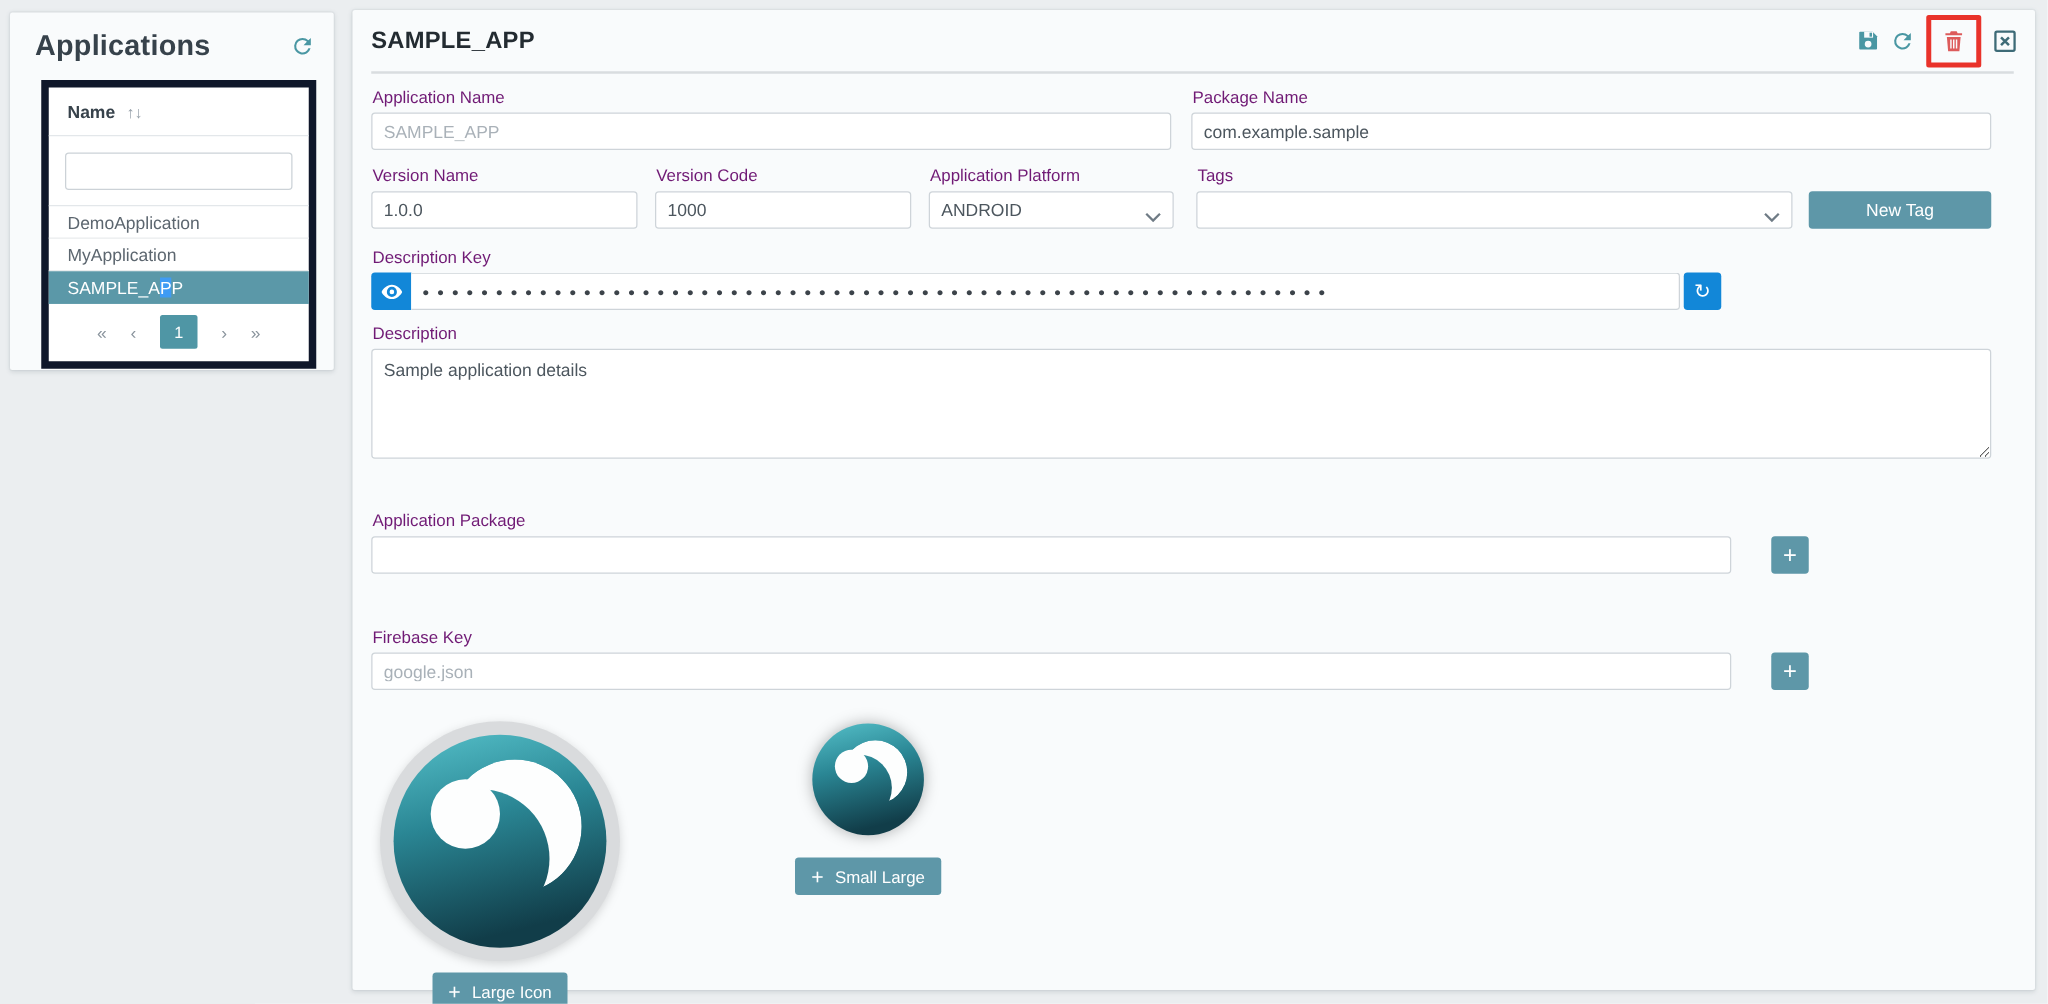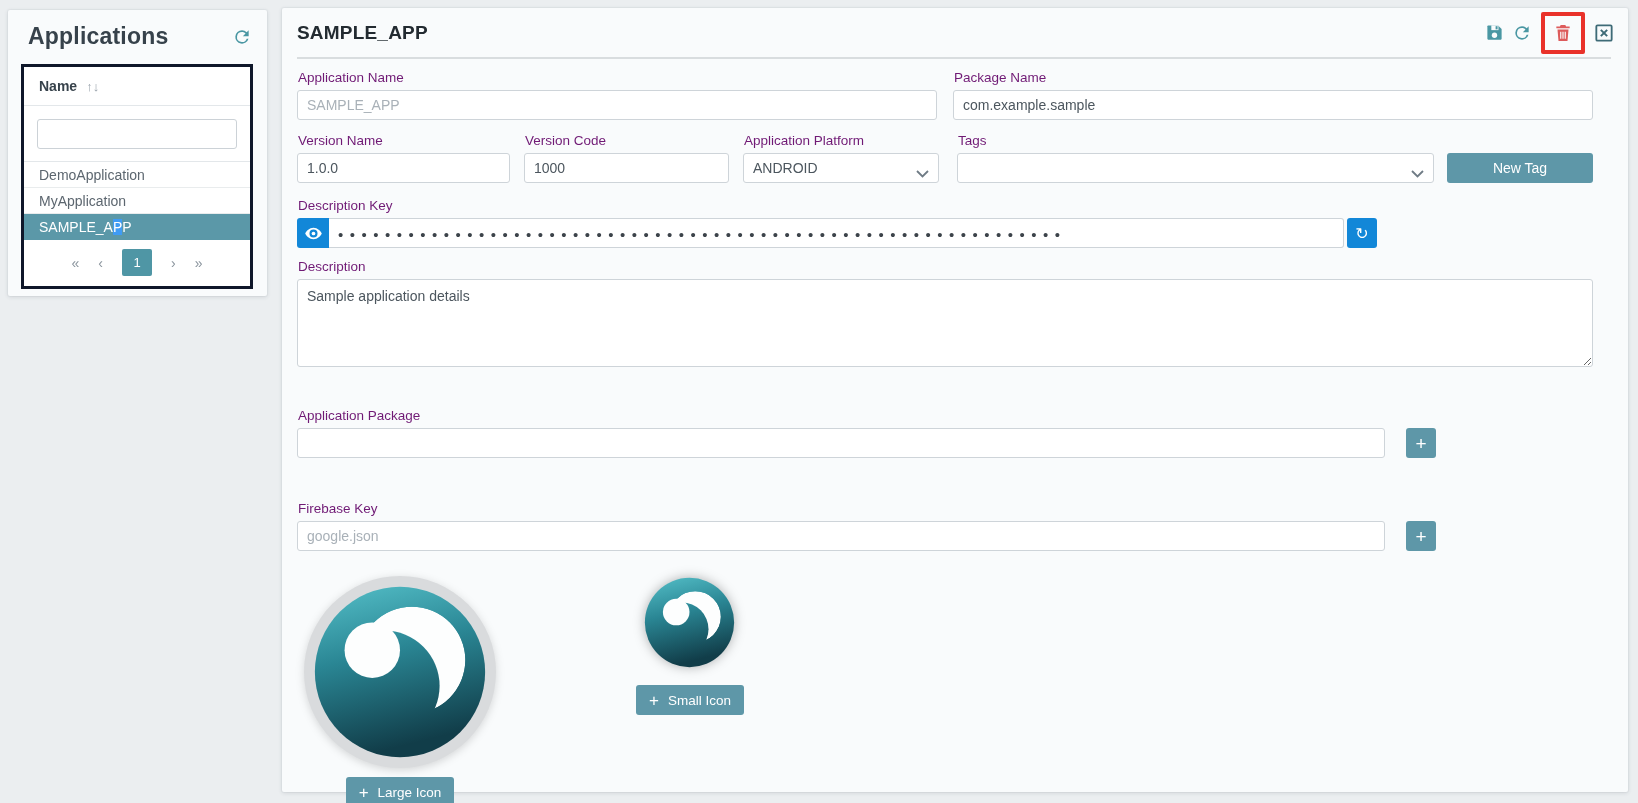--- a/index.html
+++ b/index.html
@@ -10,21 +10,21 @@
     -webkit-font-smoothing:antialiased;
   }
   .panel{position:absolute;background:#f9fbfc;border-radius:2px;
     box-shadow:0 1px 4px rgba(40,60,70,.14),0 0 0 1px rgba(120,140,150,.06);}
   
   .sidebar{left:8px;top:10px;width:259px;height:286px;}
   .sidebar-header{display:flex;justify-content:space-between;align-items:center;
     padding:13px 15px 11px 20px;}
   .sidebar-title{font-size:23px;font-weight:bold;color:#37424b;letter-spacing:.2px;}
   .ticon{color:var(--accent-icon);display:inline-flex;cursor:pointer;}
-  .s-table{margin:3px 14px 0 13px;border:3px solid #0f172a;background:#fff;}
+  .s-table{margin:3px 14px 0 25px;border:6px solid #0f172a;background:#fff;}
   .s-th{display:flex;align-items:center;gap:9px;padding:11px 15px;
     border-bottom:1px solid #e3e7ea;}
   .s-th .hdr{font-size:14px;font-weight:bold;color:#37424b;cursor:pointer;}
   .sort{color:#97a1aa;font-size:13px;cursor:pointer;}
   .s-filter{padding:13px 13px 12px;border-bottom:1px solid #e3e7ea;}
   .s-filter input{width:100%;height:30px;box-sizing:border-box;border:1px solid #ccd2d7;
     border-radius:3px;padding:0 8px;font:inherit;font-size:13px;color:#4c565e;background:#fff;}
   .s-row{padding:5px 15px 4px;font-size:14px;color:#5c666f;
     border-bottom:1px solid #e9eced;cursor:pointer;white-space:nowrap;}
   .s-row.selected{background:var(--selected-row);color:#fff;border-bottom-color:var(--selected-row);}
@@ -64,21 +64,21 @@
     align-items:center;justify-content:center;padding:0;font-weight:300;}
   .enc-row{display:flex;width:1080px;}
   .eye-btn{width:32px;height:30px;background:var(--blue);border:none;border-radius:3px 0 0 3px;
     display:flex;align-items:center;justify-content:center;cursor:pointer;padding:0;}
   .enc-inp{flex:1;border-radius:0 3px 3px 0;border-left:none;
     font-size:15px;letter-spacing:6.5px;color:#3c434a;padding-top:2px;}
   .regen-btn{width:30px;height:30px;background:var(--blue);border:none;border-radius:3px;
     margin-left:3px;display:flex;align-items:center;justify-content:center;cursor:pointer;
     color:#fff;font-size:16px;padding:0;}
   textarea.inp{height:88px;resize:both;padding:7px 9px;line-height:1.35;}
-  .attach-row{display:flex;align-items:flex-end;gap:21px;}
+  .attach-row{display:flex;align-items:flex-end;gap:32px;}
   .attach-row .grp{width:1088px;}
   .icons-section{display:flex;align-items:flex-start;}
   .icon-col{display:flex;flex-direction:column;align-items:center;}
   .large-col{margin-left:3px;width:200px;}
   .small-col{margin-left:136px;margin-top:2px;}
   .logo-large{width:198px;height:198px;filter:drop-shadow(0 2px 4px rgba(0,0,0,.15));}
   .logo-small{width:95px;height:95px;filter:drop-shadow(0 0 6px rgba(0,0,0,.3));}
   .icon-btn{height:30px;display:flex;align-items:center;gap:9px;padding:0 13px;
     font-size:13.5px;}
   .icon-btn .plus{font-size:17px;font-weight:300;line-height:1;}
@@ -276,19 +276,19 @@
                 <circle cx="112" cy="88" r="54" fill="#fff"></circle>
                 <circle cx="84" cy="114" r="56" fill="#000"></circle>
               </mask>
           </defs>
           <circle cx="100" cy="100" r="94" fill="url(#sm-g)"></circle>
           <circle cx="72" cy="78" r="28" fill="#fdfefe"></circle>
           <circle cx="112" cy="88" r="54" fill="#fdfefe" mask="url(#sm-cres)"></circle>
         </svg>
         <button class="btn icon-btn">
           <span class="plus">+</span>
-          <span>Small Icon</span>
+          <span>Small Large</span>
         </button>
       </div>
     </div>
 
   </div>
 </div>
 
 </body></html>

